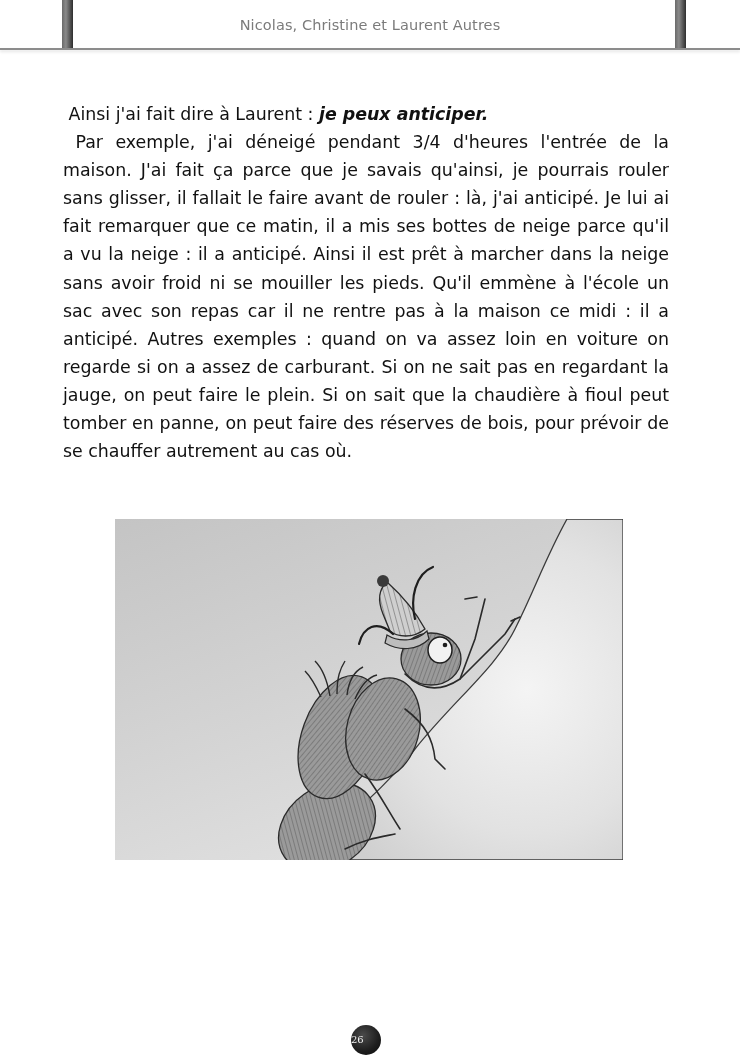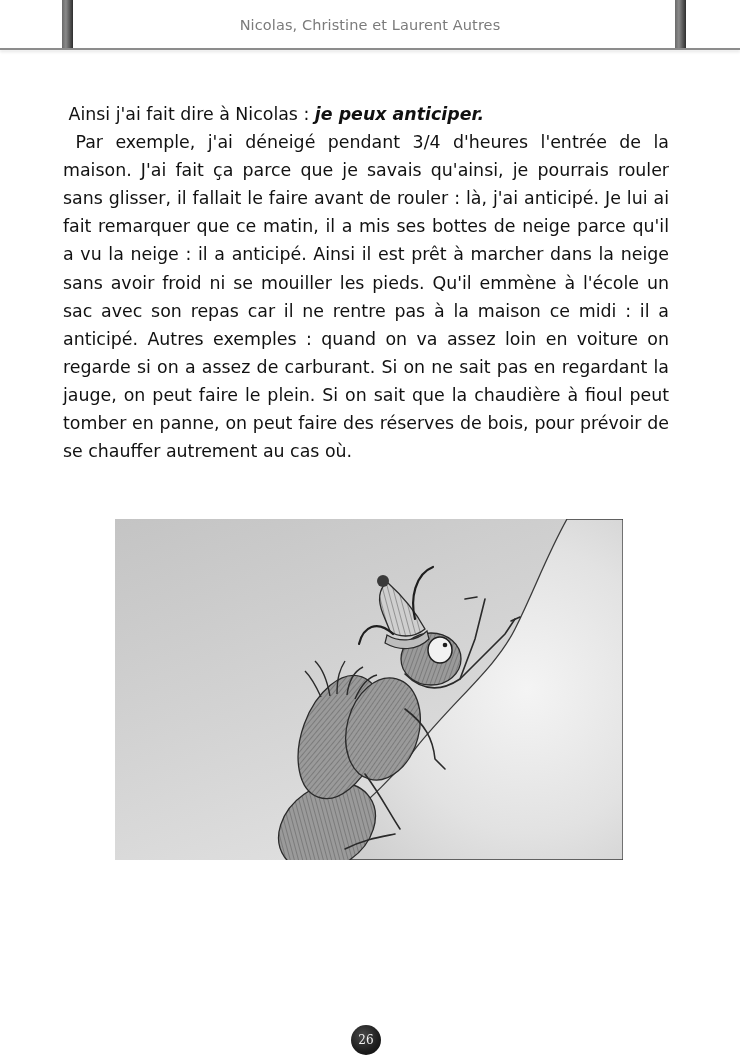--- a/index.html
+++ b/index.html
@@ -76,37 +76,36 @@
     .page-number {
       position: absolute;
       left: 351px;
       top: 1025px;
       width: 30px;
       height: 30px;
       border-radius: 50%;
       background: radial-gradient(circle at 40% 35%, #4a4a4a 0%, #1d1d1d 60%, #0b0b0b 100%);
       color: #f2f2f2;
       font-family: "DejaVu Serif", serif;
-      font-size: 12px;
+      font-size: 10px;
       line-height: 30px;
-      text-align: center;
     }
   </style>
 </head>
 <body>
 
 <div class="header">
   <div class="header-bar left"></div>
   <div class="header-bar right"></div>
   <div class="header-title">Nicolas, Christine et Laurent Autres</div>
   <div class="header-rule"></div>
 </div>
 
 <div class="body-text">
-  <p>&nbsp;<span>Ainsi j'ai fait dire à Nicolas : </span><span class="emph">je peux anticiper.</span></p>
+  <p>&nbsp;<span>Ainsi j'ai fait dire à Laurent : </span><span class="emph">je peux anticiper.</span></p>
   <p>&nbsp;<span>Par exemple, j'ai déneigé pendant 3/4 d'heures l'entrée de la maison. J'ai fait ça parce que je savais qu'ainsi, je pourrais rouler sans glisser, il fallait le faire avant de rouler : là, j'ai anticipé. Je lui ai fait remarquer que ce matin, il a mis ses bottes de neige parce qu'il a vu la neige : il a anticipé. Ainsi il est prêt à marcher dans la neige sans avoir froid ni se mouiller les pieds. Qu'il emmène à l'école un sac avec son repas car il ne rentre pas à la maison ce midi : il a anticipé. Autres exemples : quand on va assez loin en voiture on regarde si on a assez de carburant. Si on ne sait pas en regardant la jauge, on peut faire le plein. Si on sait que la chaudière à fioul peut tomber en panne, on peut faire des réserves de bois, pour prévoir de se chauffer autrement au cas où.</span></p>
 </div>
 
 <div class="illustration">
   <svg width="508" height="341" viewBox="0 0 508 341" xmlns="http://www.w3.org/2000/svg">
     <defs>
       <radialGradient id="snowGrad" cx="0.7" cy="0.5" r="0.7">
         <stop offset="0%" stop-color="#f4f4f4"></stop>
         <stop offset="60%" stop-color="#e2e2e2"></stop>
         <stop offset="100%" stop-color="#cfcfcf"></stop>

